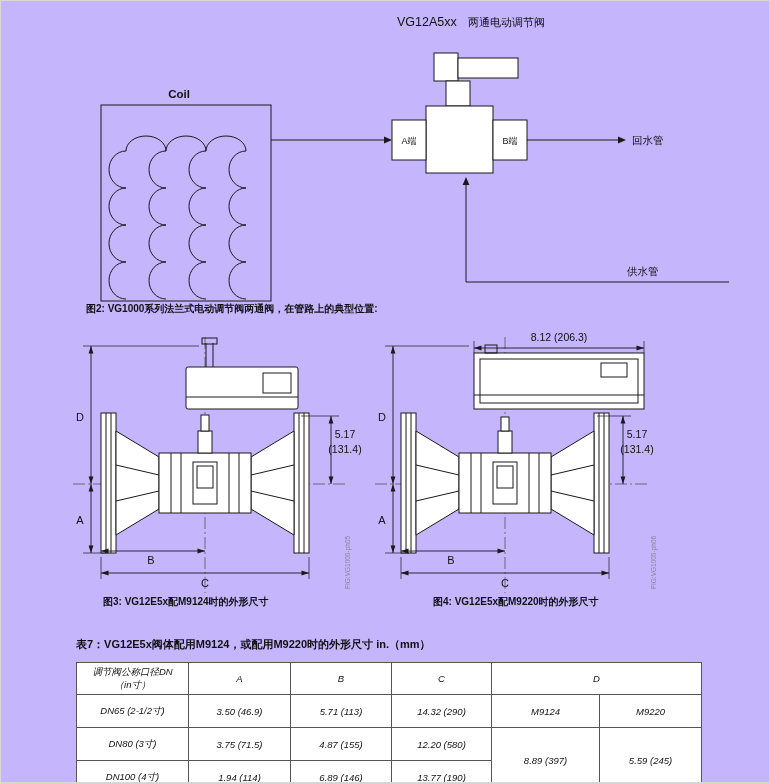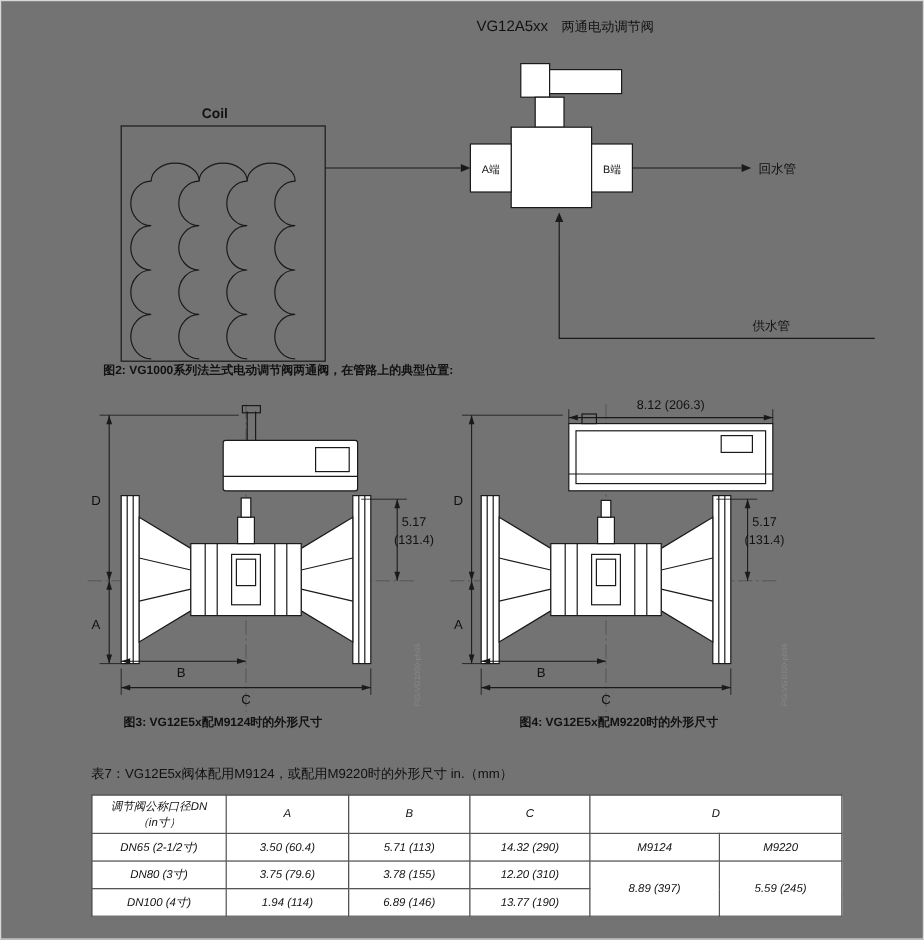--- a/index.html
+++ b/index.html
@@ -1,35 +1,35 @@
 <!DOCTYPE html>
 <html><head>
 <meta charset="utf-8">
 <style>
   * { margin:0; padding:0; box-sizing:border-box; }
   body { background:#ffffff; font-family:"Liberation Sans","DejaVu Sans",sans-serif; }
-  .page { position:relative; width:770px; height:783px; background:#737373; border:1px solid #d8d8d8; overflow:hidden; }
+  .page { position:relative; width:770px; height:783px; background:#c4b5fd; border:1px solid #d8d8d8; overflow:hidden; }
   .page > svg { position:absolute; left:0; top:0; }
   .s  { stroke:#1a1a1a; stroke-width:1; fill:none; }
   .sf { stroke:#1a1a1a; stroke-width:1; fill:#fff; }
   .cl { stroke:#555; stroke-width:0.8; fill:none; stroke-dasharray:12 3 2 3; }
   .dim { stroke:#1a1a1a; stroke-width:0.9; }
   .ext { stroke:#1a1a1a; stroke-width:0.7; }
   text { fill:#111; font-family:"Liberation Sans","DejaVu Sans",sans-serif; }
   .t9 { font-size:9px; } .t10-5 { font-size:10.5px; }
   .t11 { font-size:11px; } .t13 { font-size:12.5px; }
   .caption { font-size:10px; font-weight:bold; }
   .coil-t { font-size:11.5px; font-weight:bold; }
   .fig-code { font-size:6.5px; fill:#888; }
   .table-block { position:absolute; left:75px; top:636px; width:625px; }
-  .table-title { font-size:11px; font-weight:normal; margin-bottom:10px; color:#111; }
+  .table-title { font-size:11px; font-weight:bold; margin-bottom:10px; color:#111; }
   table.dims { border-collapse:collapse; width:625px; table-layout:fixed;font-style:italic; }
   .dims th, .dims td { border:1px solid #555; font-size:9.5px; font-weight:400; text-align:center; vertical-align:middle; padding:1px 2px; color:#111; background:#fff; }
   .dims tr.hdr { height:32px; }
-  .dims tr.r { height:23px;margin-left:46px; }
+  .dims tr.r { height:33px;margin-left:46px; }
 </style>
 </head>
 <body>
 
 <div class="page">
 
 <svg width="770" height="783" viewBox="0 0 770 783">
 
   <g>
     <text x="396" y="25" class="t13">VG12A5xx</text>
@@ -228,31 +228,31 @@
         <div>调节阀公称口径DN</div>
         <div>（in寸）</div>
       </th>
       <th>A</th>
       <th>B</th>
       <th>C</th>
       <th colspan="2">D</th>
     </tr>
     <tr class="r">
       <td>DN65 (2-1/2寸)</td>
-      <td>3.50 (60.4)</td>
+      <td>3.50 (46.9)</td>
       <td>5.71 (113)</td>
       <td>14.32 (290)</td>
       <td>M9124</td>
       <td>M9220</td>
     </tr>
     <tr class="r">
       <td>DN80 (3寸)</td>
-      <td>3.75 (79.6)</td>
-      <td>3.78 (155)</td>
-      <td>12.20 (310)</td>
+      <td>3.75 (71.5)</td>
+      <td>4.87 (155)</td>
+      <td>12.20 (580)</td>
       <td rowspan="2">8.89 (397)</td>
       <td rowspan="2">5.59 (245)</td>
     </tr>
     <tr class="r">
       <td>DN100 (4寸)</td>
       <td>1.94 (114)</td>
       <td>6.89 (146)</td>
       <td>13.77 (190)</td>
     </tr>
   </tbody>

